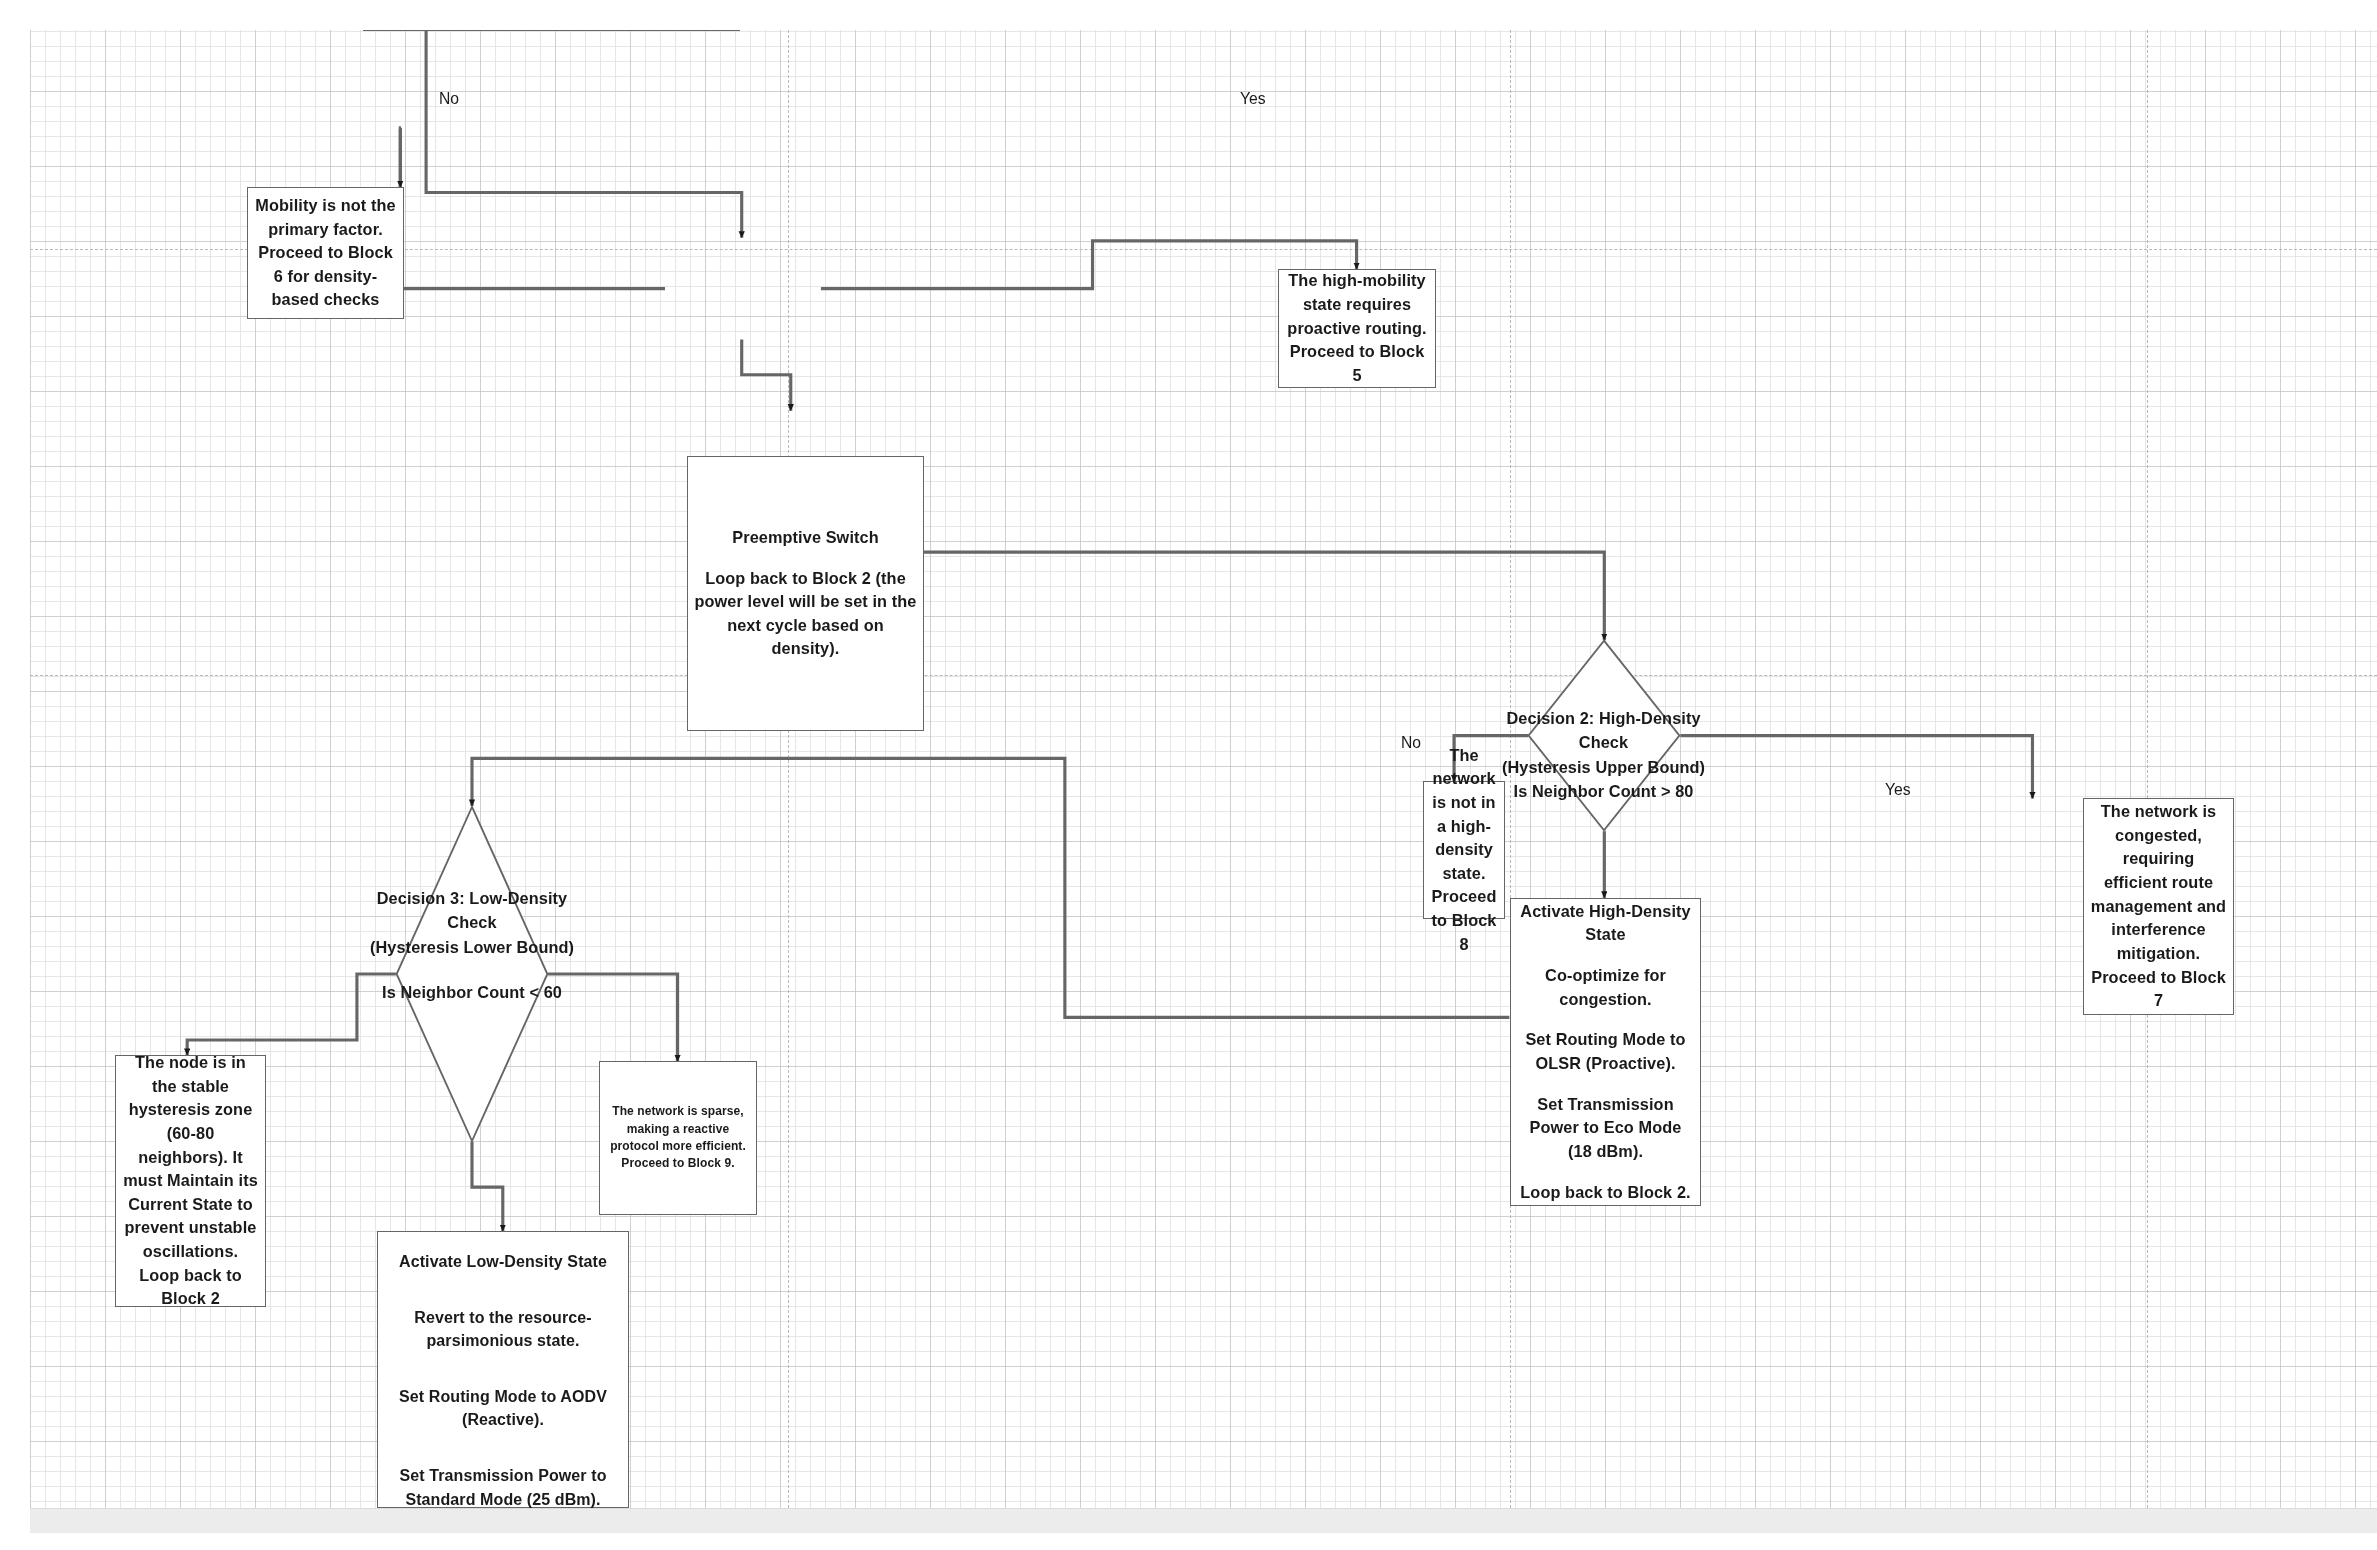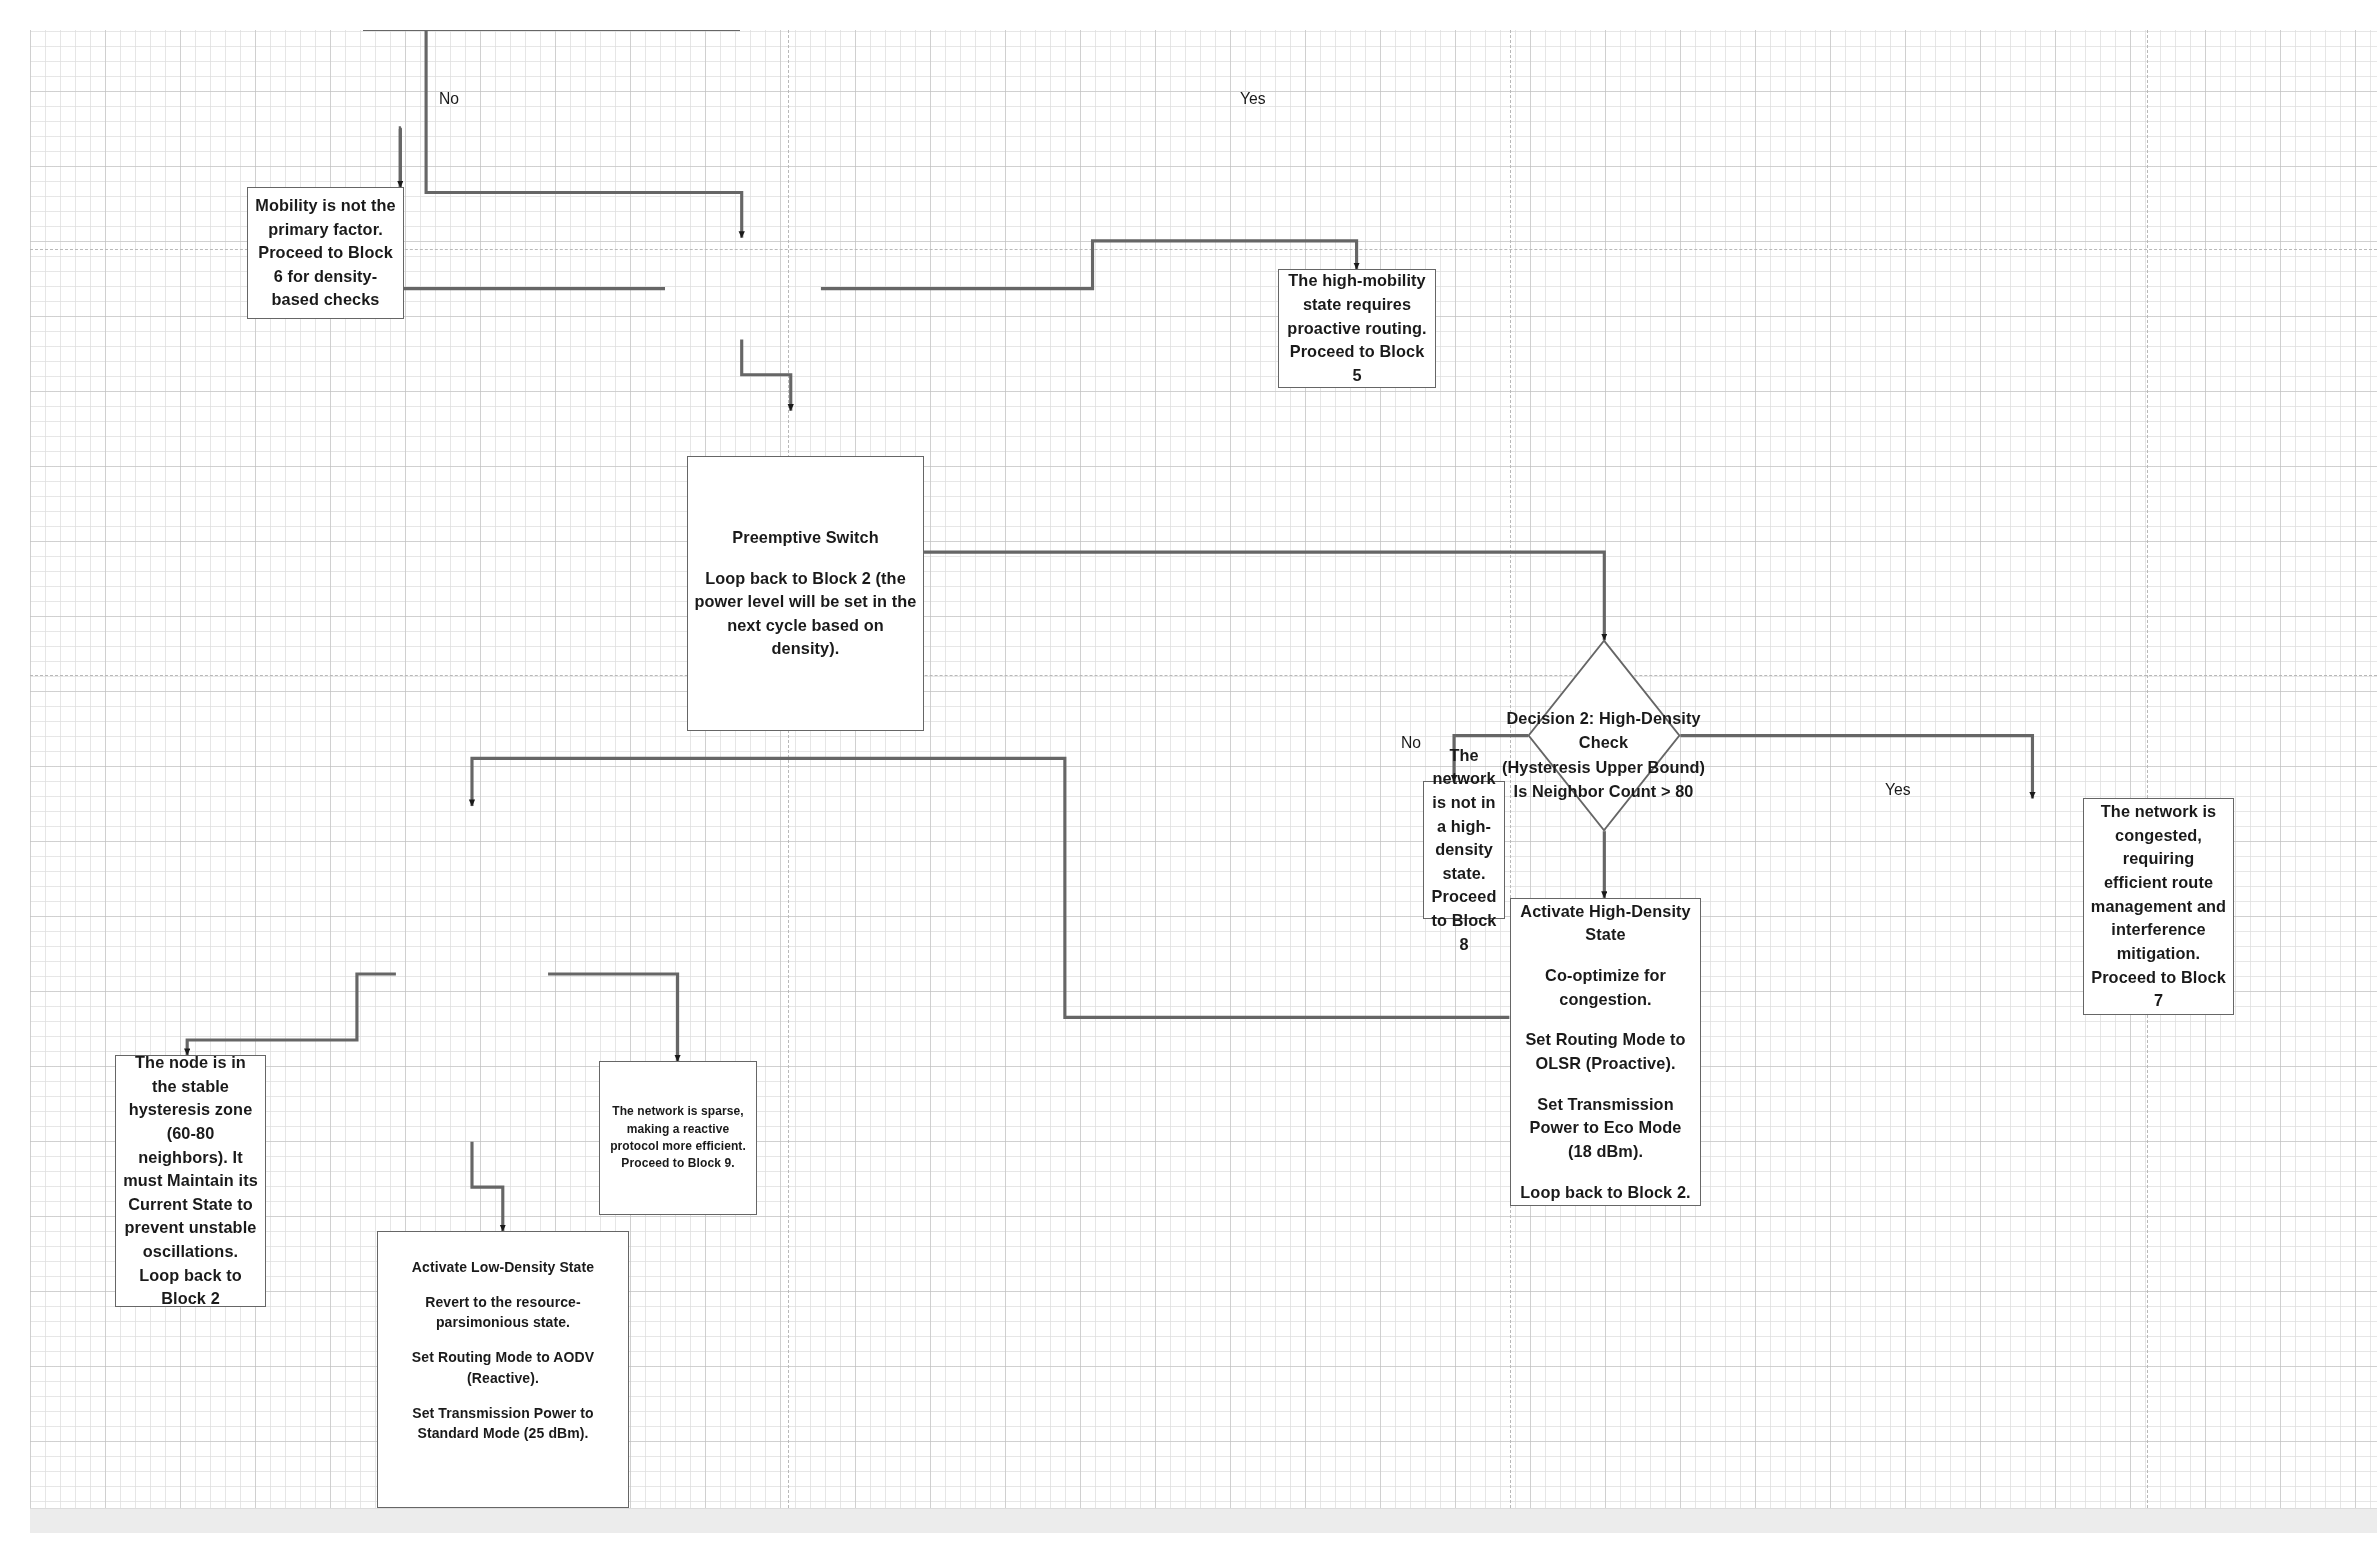--- a/index.html
+++ b/index.html
@@ -215,31 +215,41 @@
     <p>Co-optimize for congestion.</p>
     <p>Set Routing Mode to OLSR (Proactive).</p>
     <p>Set Transmission Power to Eco Mode (18 dBm).</p>
     <p>Loop back to Block 2.</p>
   </div>
 
   <div class="node" style="left:2053px; top:768px; width:151px; height:217px; font-size:16.3px;">
     <p>The network is congested, requiring efficient route management and interference mitigation. Proceed to Block 7</p>
   </div>
 
+  <div class="diamond" style="left:366px; top:776px; width:152px; height:336px; font-size:16.3px;">
+    <svg width="152" height="336" viewBox="0 0 242 534">
+      <polygon points="121,1 241,267 121,533 1,267" fill="#ffffff" stroke="#666666" stroke-width="3"></polygon>
+    </svg>
+    <div class="dlabel" style="top:80px; left:-38px; width:228px;">
+      <p>Decision 3: Low-Density Check</p>
+      <p>(Hysteresis Lower Bound)</p>
+      <p class="gap">Is Neighbor Count &lt; 60</p>
+    </div>
+  </div>
 
   <div class="node" style="left:85px; top:1025px; width:151px; height:252px; font-size:16.3px;align-items:flex-end;">
     <p>The node is in the stable hysteresis zone (60-80 neighbors). It must Maintain its Current State to prevent unstable oscillations. Loop back to Block 2</p>
   </div>
 
   <div class="node" style="left:569px; top:1031px; width:158px; height:154px; font-size:12px;">
     <p>The network is sparse, making a reactive protocol more efficient. Proceed to Block 9.</p>
   </div>
 
-  <div class="node" style="left:347px; top:1201px; width:252px; height:277px; font-size:14px;
-                           justify-content:flex-start; padding-top:25px;">
+  <div class="node" style="left:347px; top:1201px; width:252px; height:277px; font-size:16px;
+                           justify-content:flex-start; padding-top:18px;gap:16px;">
     <p>Activate Low-Density State</p>
     <p>Revert to the resource-parsimonious state.</p>
     <p>Set Routing Mode to AODV (Reactive).</p>
     <p>Set Transmission Power to Standard Mode (25 dBm).</p>
   </div>
 
 </div>
 
 <div id="scrollbar-track"></div>
 

